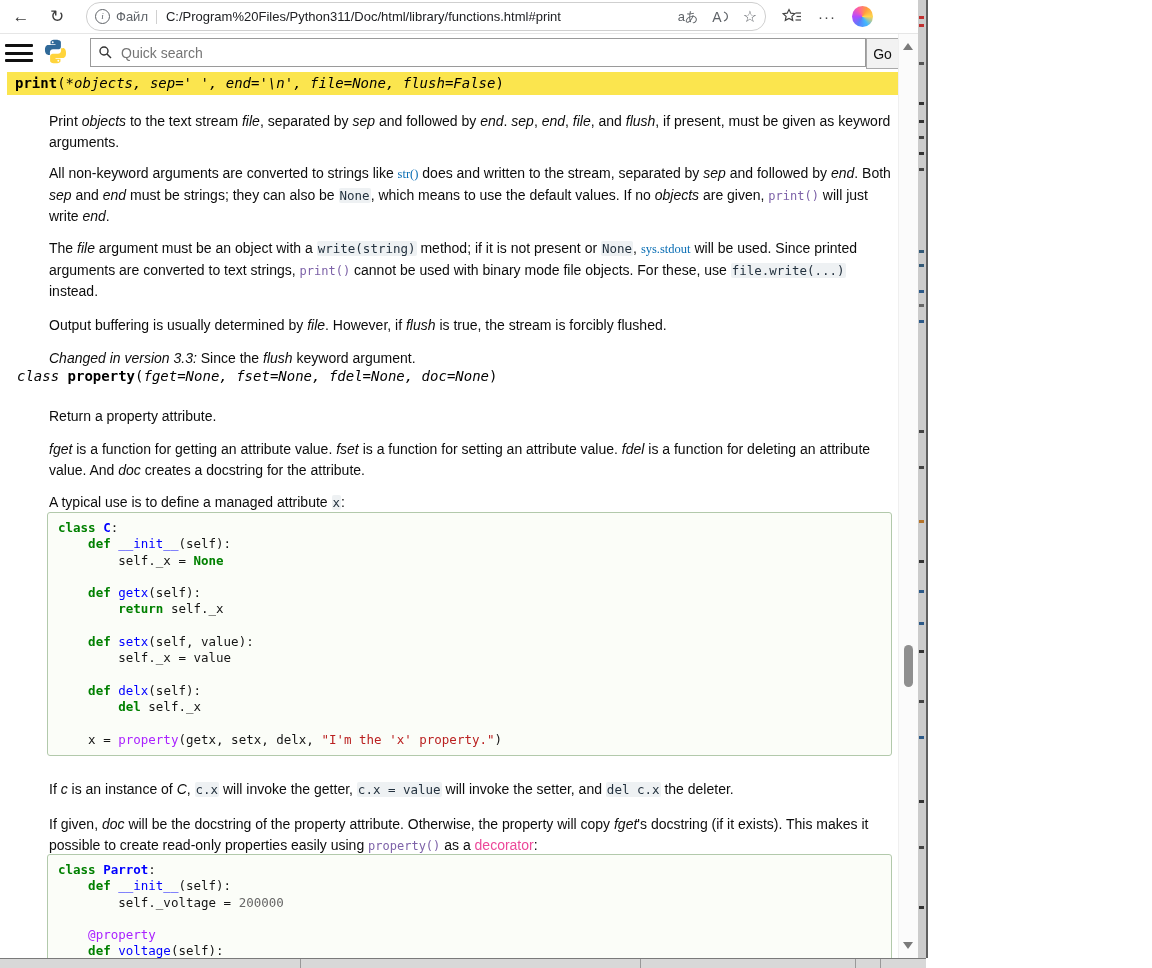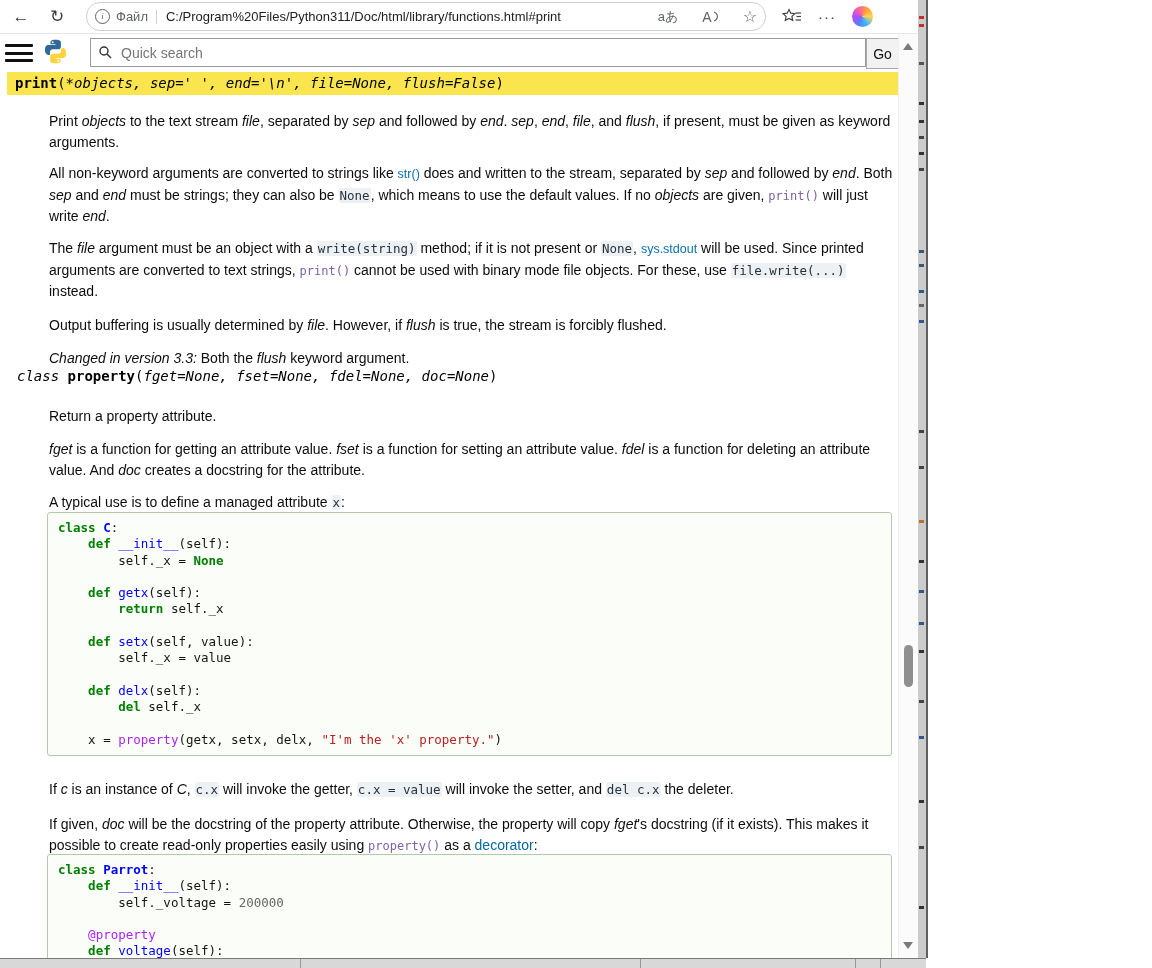--- a/index.html
+++ b/index.html
@@ -10,21 +10,21 @@
   
   .browser{position:absolute;left:0;top:0;width:918px;height:958px;background:#fff;overflow:hidden;}
   
   .toolbar{position:absolute;left:0;top:0;width:918px;height:33px;background:#fff;border-bottom:1px solid #e6e6e6;display:flex;align-items:center;}
   .nav-btn{width:30px;height:28px;display:flex;align-items:center;justify-content:center;font-size:17px;color:#3c3c3c;margin-left:6px;}
   .addr-pill{height:27px;border:1px solid #cfcfcf;border-radius:14px;background:#fff;display:flex;align-items:center;margin-left:14px;width:662px;padding:0 8px;}
   .info-circle{width:13px;height:13px;border:1px solid #5f6368;border-radius:50%;color:#5f6368;font-size:9px;line-height:13px;text-align:center;font-style:italic;font-family:"Liberation Serif",serif;flex:0 0 auto;}
   .scheme-label{color:#5f6368;font-size:13px;margin:0 8px 0 6px;}
   .addr-sep{width:1px;height:14px;background:#d0d0d0;margin-right:9px;}
   .url-text{font-size:13px;color:#202124;white-space:nowrap;overflow:hidden;flex:1;}
-  .pill-icon{color:#5f6368;font-size:13px;margin-left:24px;display:flex;align-items:center;flex:0 0 auto;}
+  .pill-icon{color:#5f6368;font-size:13px;margin-left:14px;display:flex;align-items:center;flex:0 0 auto;}
   .pill-icon.star{font-size:16px;}
   .tb-icon{color:#444;margin-left:16px;display:flex;align-items:center;}
   .dots{font-size:15px;letter-spacing:1px;color:#444;}
   .copilot{width:21px;height:21px;border-radius:50%;margin-left:16px;
     background:conic-gradient(from 210deg,#5b7cfa,#b44bff,#ff5fa2,#ff9e3d,#ffd44d,#41b8ff,#5b7cfa);}
   
   .docs-header{position:absolute;left:0;top:34px;width:897px;height:36px;background:#fff;}
   .hamburger{position:absolute;left:5px;top:10px;width:28px;height:18px;display:flex;flex-direction:column;justify-content:space-between;}
   .hamburger div{height:3px;background:#101010;border-radius:1px;}
   .pylogo{position:absolute;left:42px;top:4px;}
@@ -36,23 +36,23 @@
   .content{position:absolute;left:7px;top:70px;width:897px;height:888px;background:#fff;}
   .sigbar{position:absolute;left:0;top:2px;width:897px;height:23px;background:#fbe54e;line-height:23px;padding-left:8px;box-sizing:border-box;font-family:"DejaVu Sans Mono",monospace;font-size:14px;white-space:nowrap;}
   .sig-plain{position:absolute;left:10px;top:298px;font-family:"DejaVu Sans Mono",monospace;font-size:14px;white-space:nowrap;}
   .st-sig-name{font-weight:bold;color:#000;}
   .st-sig-em{font-style:italic;color:#000;}
   .st-sig-paren{color:#000;}
   .para{position:absolute;left:42px;width:845px;font-size:14px;line-height:20.5px;color:#0c0c0c;}
   .st-p{}
   .st-em{font-style:italic;}
   .st-code{font-family:"DejaVu Sans Mono",monospace;font-size:12.5px;background:#eef1f3;color:#24323f;padding:0 1px;border-radius:2px;}
-  .st-link-code{font-family:Liberation Sans, sans-serif;font-size:12.5px;color:#0a6eb4;margin-top:12px;}
+  .st-link-code{font-family:Liberation Serif, serif;font-size:12.5px;color:#0a6eb4;margin-top:12px;}
   .st-vlink-code{font-family:"DejaVu Sans Mono",monospace;font-size:12px;color:#7d62a8;}
-  .st-link{color:#0369a1;text-align:right;}
+  .st-link{color:#ec4899;text-align:right;}
   .code-block{position:absolute;left:40px;width:823px;background:#fbfdf8;border:1px solid #b2c9ab;border-radius:3px;padding:7px 10px;font-family:"DejaVu Sans Mono",monospace;font-size:12.5px;line-height:16.3px;color:#151515;}
   .code-line{white-space:pre;min-height:16.3px;}
   .tok-k{color:#008000;font-weight:bold;}
   .tok-kb{color:#008000;font-weight:bold;}
   .tok-nc{color:#0000ff;font-weight:bold;}
   .tok-nf{color:#0000ff;}
   .tok-nb{color:#aa22ff;}
   .tok-d{color:#aa22ff;}
   .tok-s{color:#ba2121;}
   .tok-m{color:#666666;}
@@ -127,21 +127,21 @@
   </div>
 
   <div class="content">
 
     <div class="sigbar"><span class="st-sig-name">print</span><span class="st-sig-paren">(</span><span class="st-sig-em">*objects, sep=' ', end='\n', file=None, flush=False</span><span class="st-sig-paren">)</span></div>
 
     <p class="para" style="top:27px;"><span class="st-p">Print </span><span class="st-em">objects</span><span class="st-p"> to the text stream </span><span class="st-em">file</span><span class="st-p">, separated by </span><span class="st-em">sep</span><span class="st-p"> and followed by </span><span class="st-em">end</span><span class="st-p">. </span><span class="st-em">sep</span><span class="st-p">, </span><span class="st-em">end</span><span class="st-p">, </span><span class="st-em">file</span><span class="st-p">, and </span><span class="st-em">flush</span><span class="st-p">, if present, must be given as keyword arguments.</span></p>
     <p class="para" style="top:79px;"><span class="st-p">All non-keyword arguments are converted to strings like </span><span class="st-link-code">str()</span><span class="st-p"> does and written to the stream, separated by </span><span class="st-em">sep</span><span class="st-p"> and followed by </span><span class="st-em">end</span><span class="st-p">. Both </span><span class="st-em">sep</span><span class="st-p"> and </span><span class="st-em">end</span><span class="st-p"> must be strings; they can also be </span><span class="st-code">None</span><span class="st-p">, which means to use the default values. If no </span><span class="st-em">objects</span><span class="st-p"> are given, </span><span class="st-vlink-code">print()</span><span class="st-p"> will just write </span><span class="st-em">end</span><span class="st-p">.</span></p>
     <p class="para" style="top:154px;"><span class="st-p">The </span><span class="st-em">file</span><span class="st-p"> argument must be an object with a </span><span class="st-code">write(string)</span><span class="st-p"> method; if it is not present or </span><span class="st-code">None</span><span class="st-p">, </span><span class="st-link-code">sys.stdout</span><span class="st-p"> will be used. Since printed arguments are converted to text strings, </span><span class="st-vlink-code">print()</span><span class="st-p"> cannot be used with binary mode file objects. For these, use </span><span class="st-code">file.write(...)</span><span class="st-p"> instead.</span></p>
     <p class="para" style="top:231px;"><span class="st-p">Output buffering is usually determined by </span><span class="st-em">file</span><span class="st-p">. However, if </span><span class="st-em">flush</span><span class="st-p"> is true, the stream is forcibly flushed.</span></p>
-    <p class="para" style="top:264px;"><span class="st-em">Changed in version 3.3:</span><span class="st-p"> Both the </span><span class="st-em">flush</span><span class="st-p"> keyword argument.</span></p>
+    <p class="para" style="top:264px;"><span class="st-em">Changed in version 3.3:</span><span class="st-p"> Since the </span><span class="st-em">flush</span><span class="st-p"> keyword argument.</span></p>
 
     <div class="sig-plain"><span class="st-sig-em">class </span><span class="st-sig-name">property</span><span class="st-sig-paren">(</span><span class="st-sig-em">fget=None, fset=None, fdel=None, doc=None</span><span class="st-sig-paren">)</span></div>
 
     <p class="para" style="top:322px;"><span class="st-p">Return a property attribute.</span></p>
     <p class="para" style="top:355px;"><span class="st-em">fget</span><span class="st-p"> is a function for getting an attribute value. </span><span class="st-em">fset</span><span class="st-p"> is a function for setting an attribute value. </span><span class="st-em">fdel</span><span class="st-p"> is a function for deleting an attribute value. And </span><span class="st-em">doc</span><span class="st-p"> creates a docstring for the attribute.</span></p>
     <p class="para" style="top:408px;"><span class="st-p">A typical use is to define a managed attribute </span><span class="st-code">x</span><span class="st-p">:</span></p>
 
     <div class="code-block" style="top:442px;">
         <div class="code-line"><span class="tok-k">class</span><span class="tok-w"> </span><span class="tok-nc">C</span><span class="tok-p">:</span></div>
         <div class="code-line"><span class="tok-w">    </span><span class="tok-k">def</span><span class="tok-w"> </span><span class="tok-nf">__init__</span><span class="tok-p">(self):</span></div>

